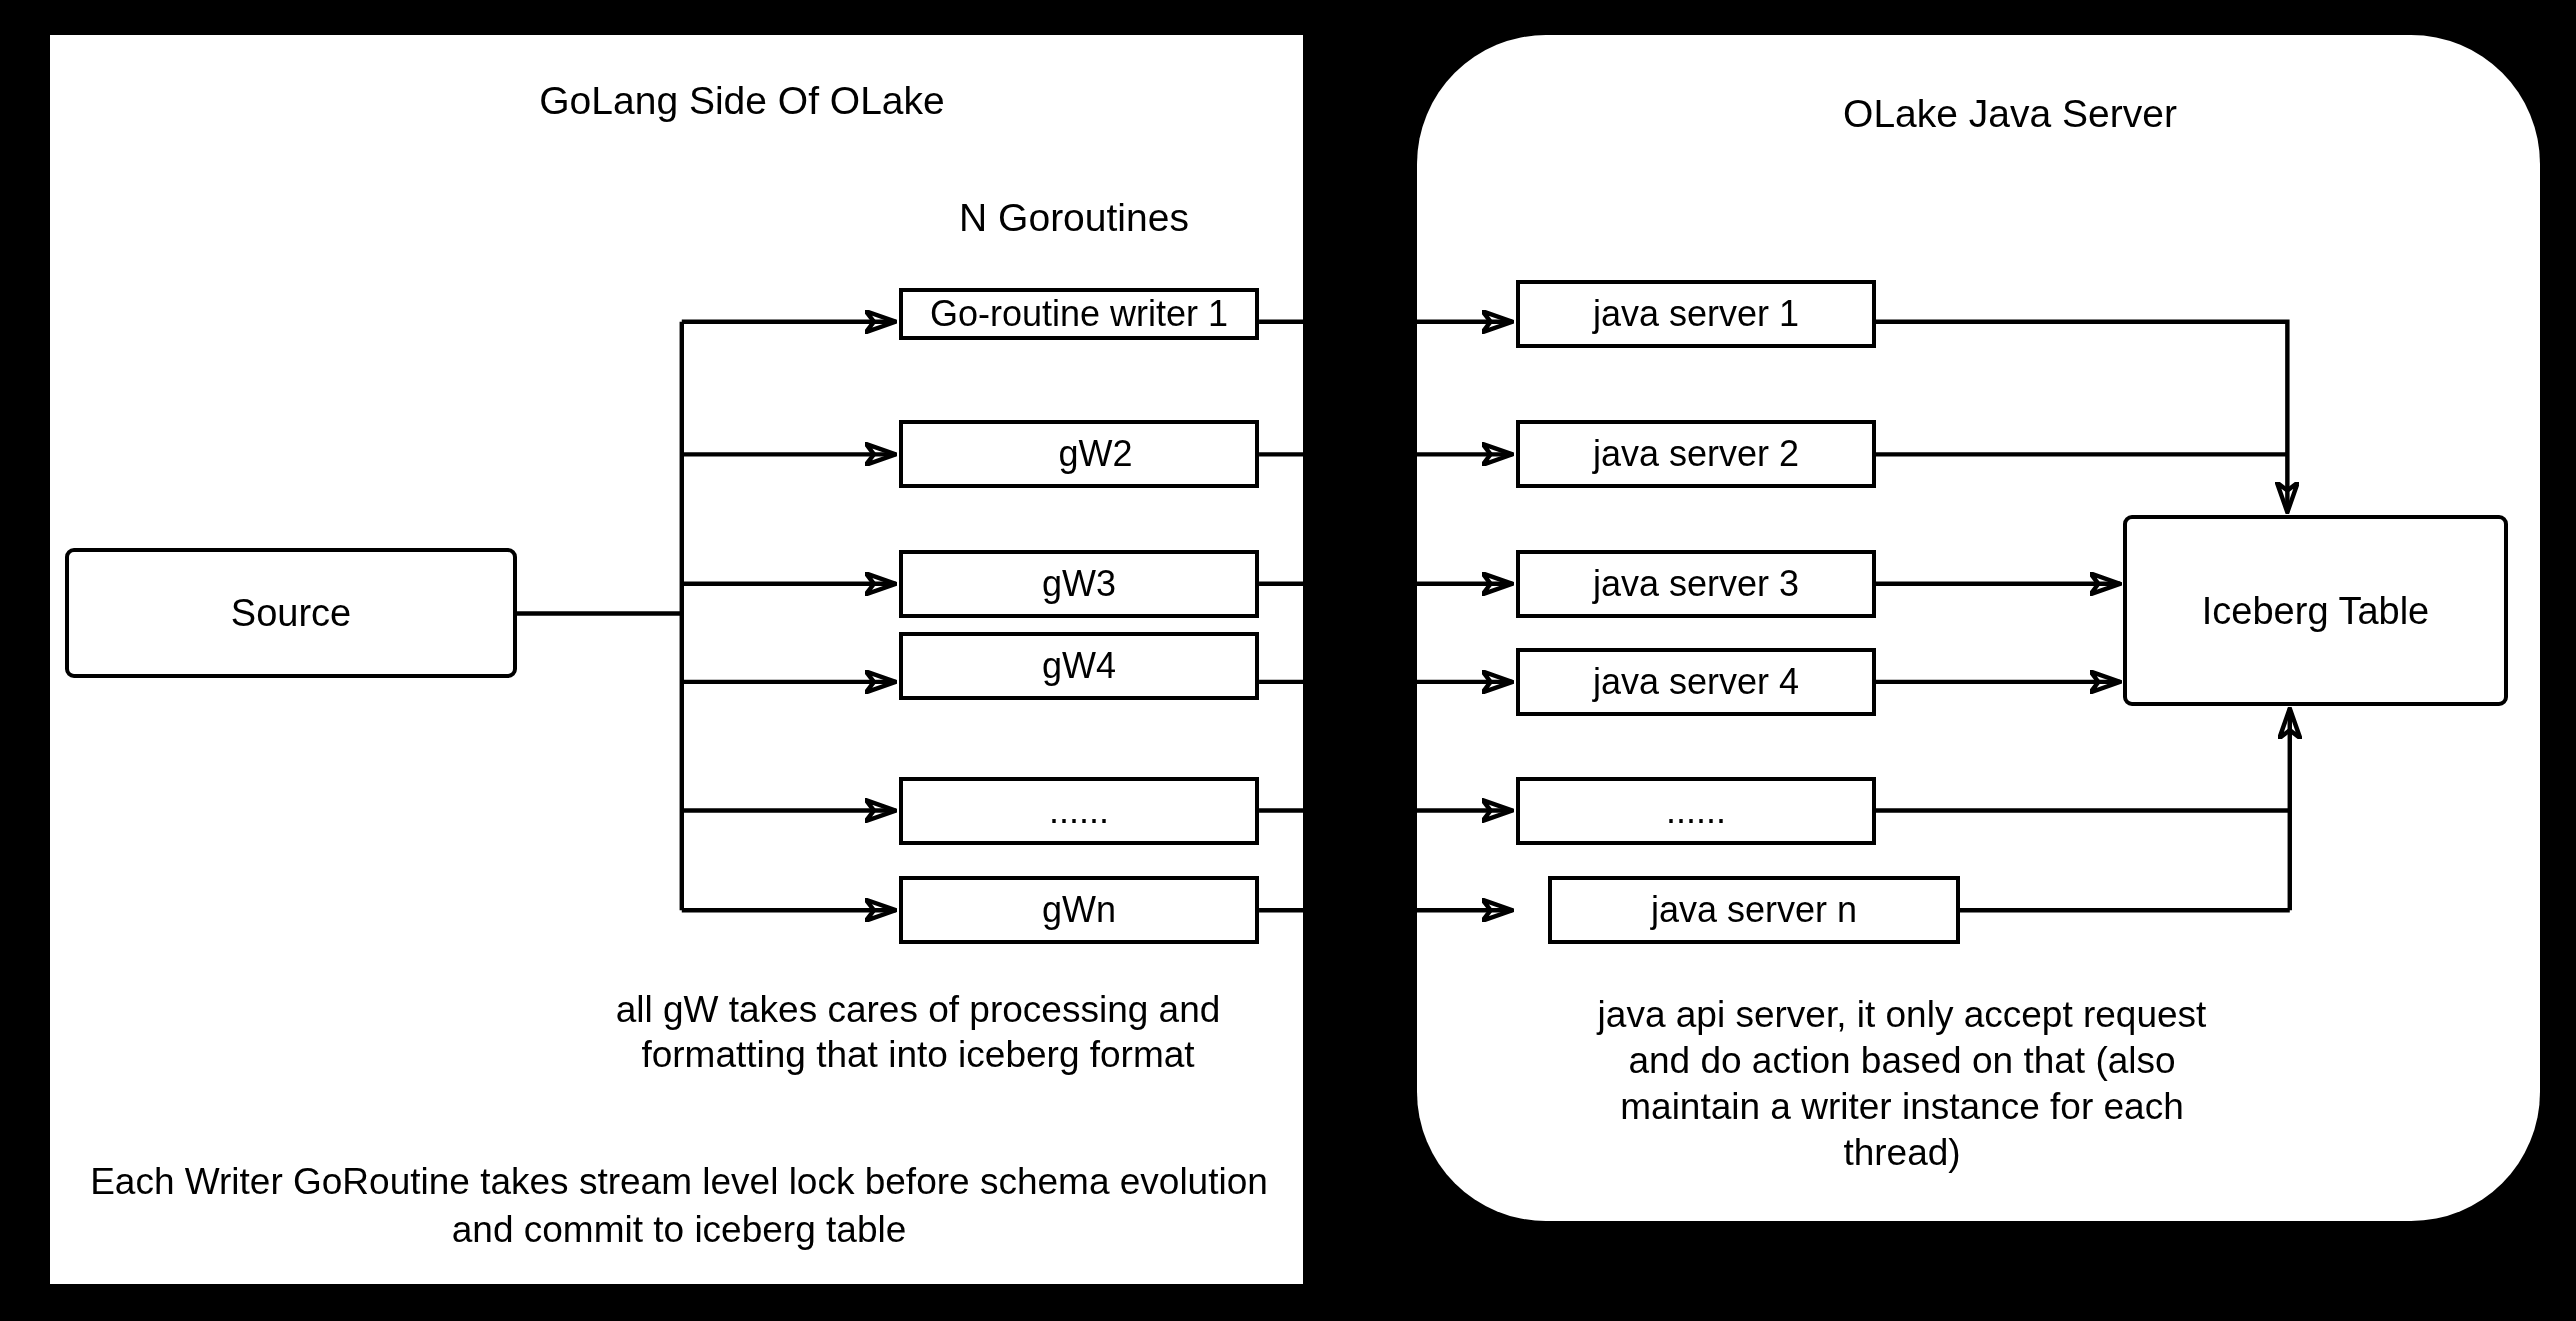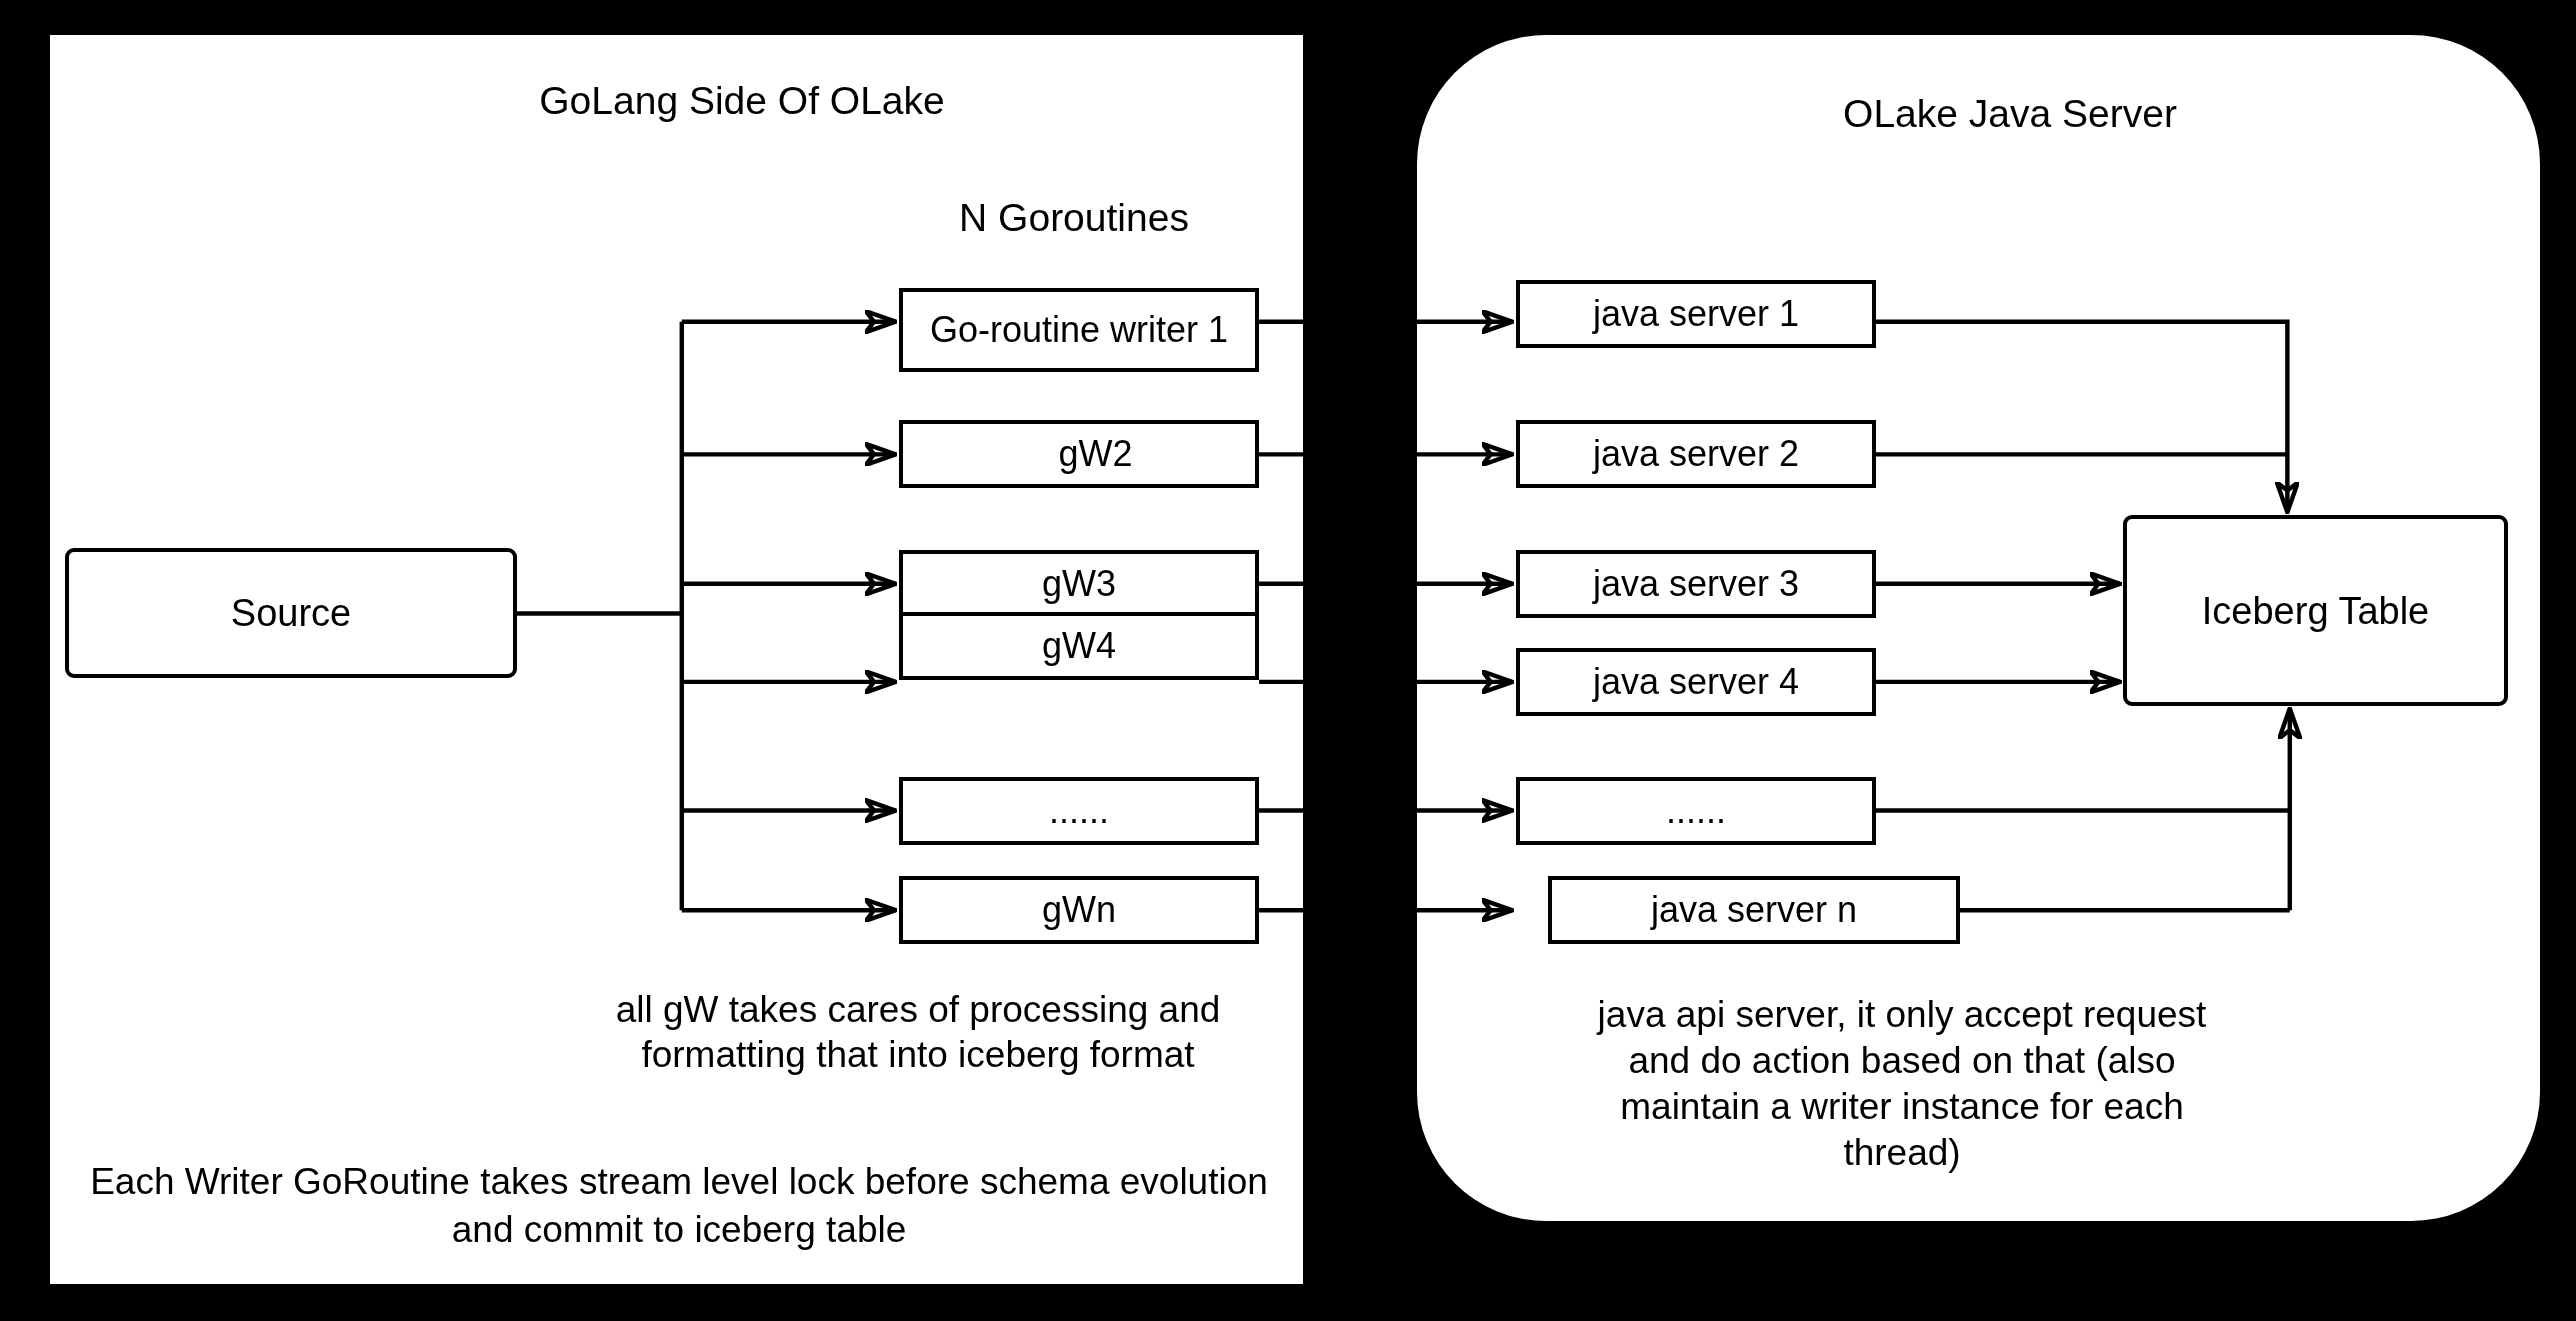--- a/index.html
+++ b/index.html
@@ -116,30 +116,30 @@
   </svg>
 
   <div class="t" style="left:742px; top:100px;">GoLang Side Of OLake</div>
   <div class="t" style="left:1074px; top:217px;">N Goroutines</div>
   <div class="t" style="left:2010px; top:113px;">OLake Java Server</div>
 
   <div class="box big" style="left:65px; top:548px; width:452px; height:130px;">
     <span>Source</span>
   </div>
 
-  <div class="box" style="left:899px; top:288px; width:360px; height:84px;">
+  <div class="box" style="left:899px; top:288px; width:360px; height:52px;">
     <span>Go-routine writer 1</span>
   </div>
   <div class="box" style="left:899px; top:420px; width:360px; height:68px;padding-left:33px;">
     <span>gW2</span>
   </div>
   <div class="box" style="left:899px; top:550px; width:360px; height:68px;">
     <span>gW3</span>
   </div>
-  <div class="box" style="left:899px; top:612px; width:360px; height:68px;">
+  <div class="box" style="left:899px; top:632px; width:360px; height:68px;">
     <span>gW4</span>
   </div>
   <div class="box" style="left:899px; top:777px; width:360px; height:68px;">
     <span>......</span>
   </div>
   <div class="box" style="left:899px; top:876px; width:360px; height:68px;">
     <span>gWn</span>
   </div>
 
   <div class="box" style="left:1516px; top:280px; width:360px; height:68px;">

